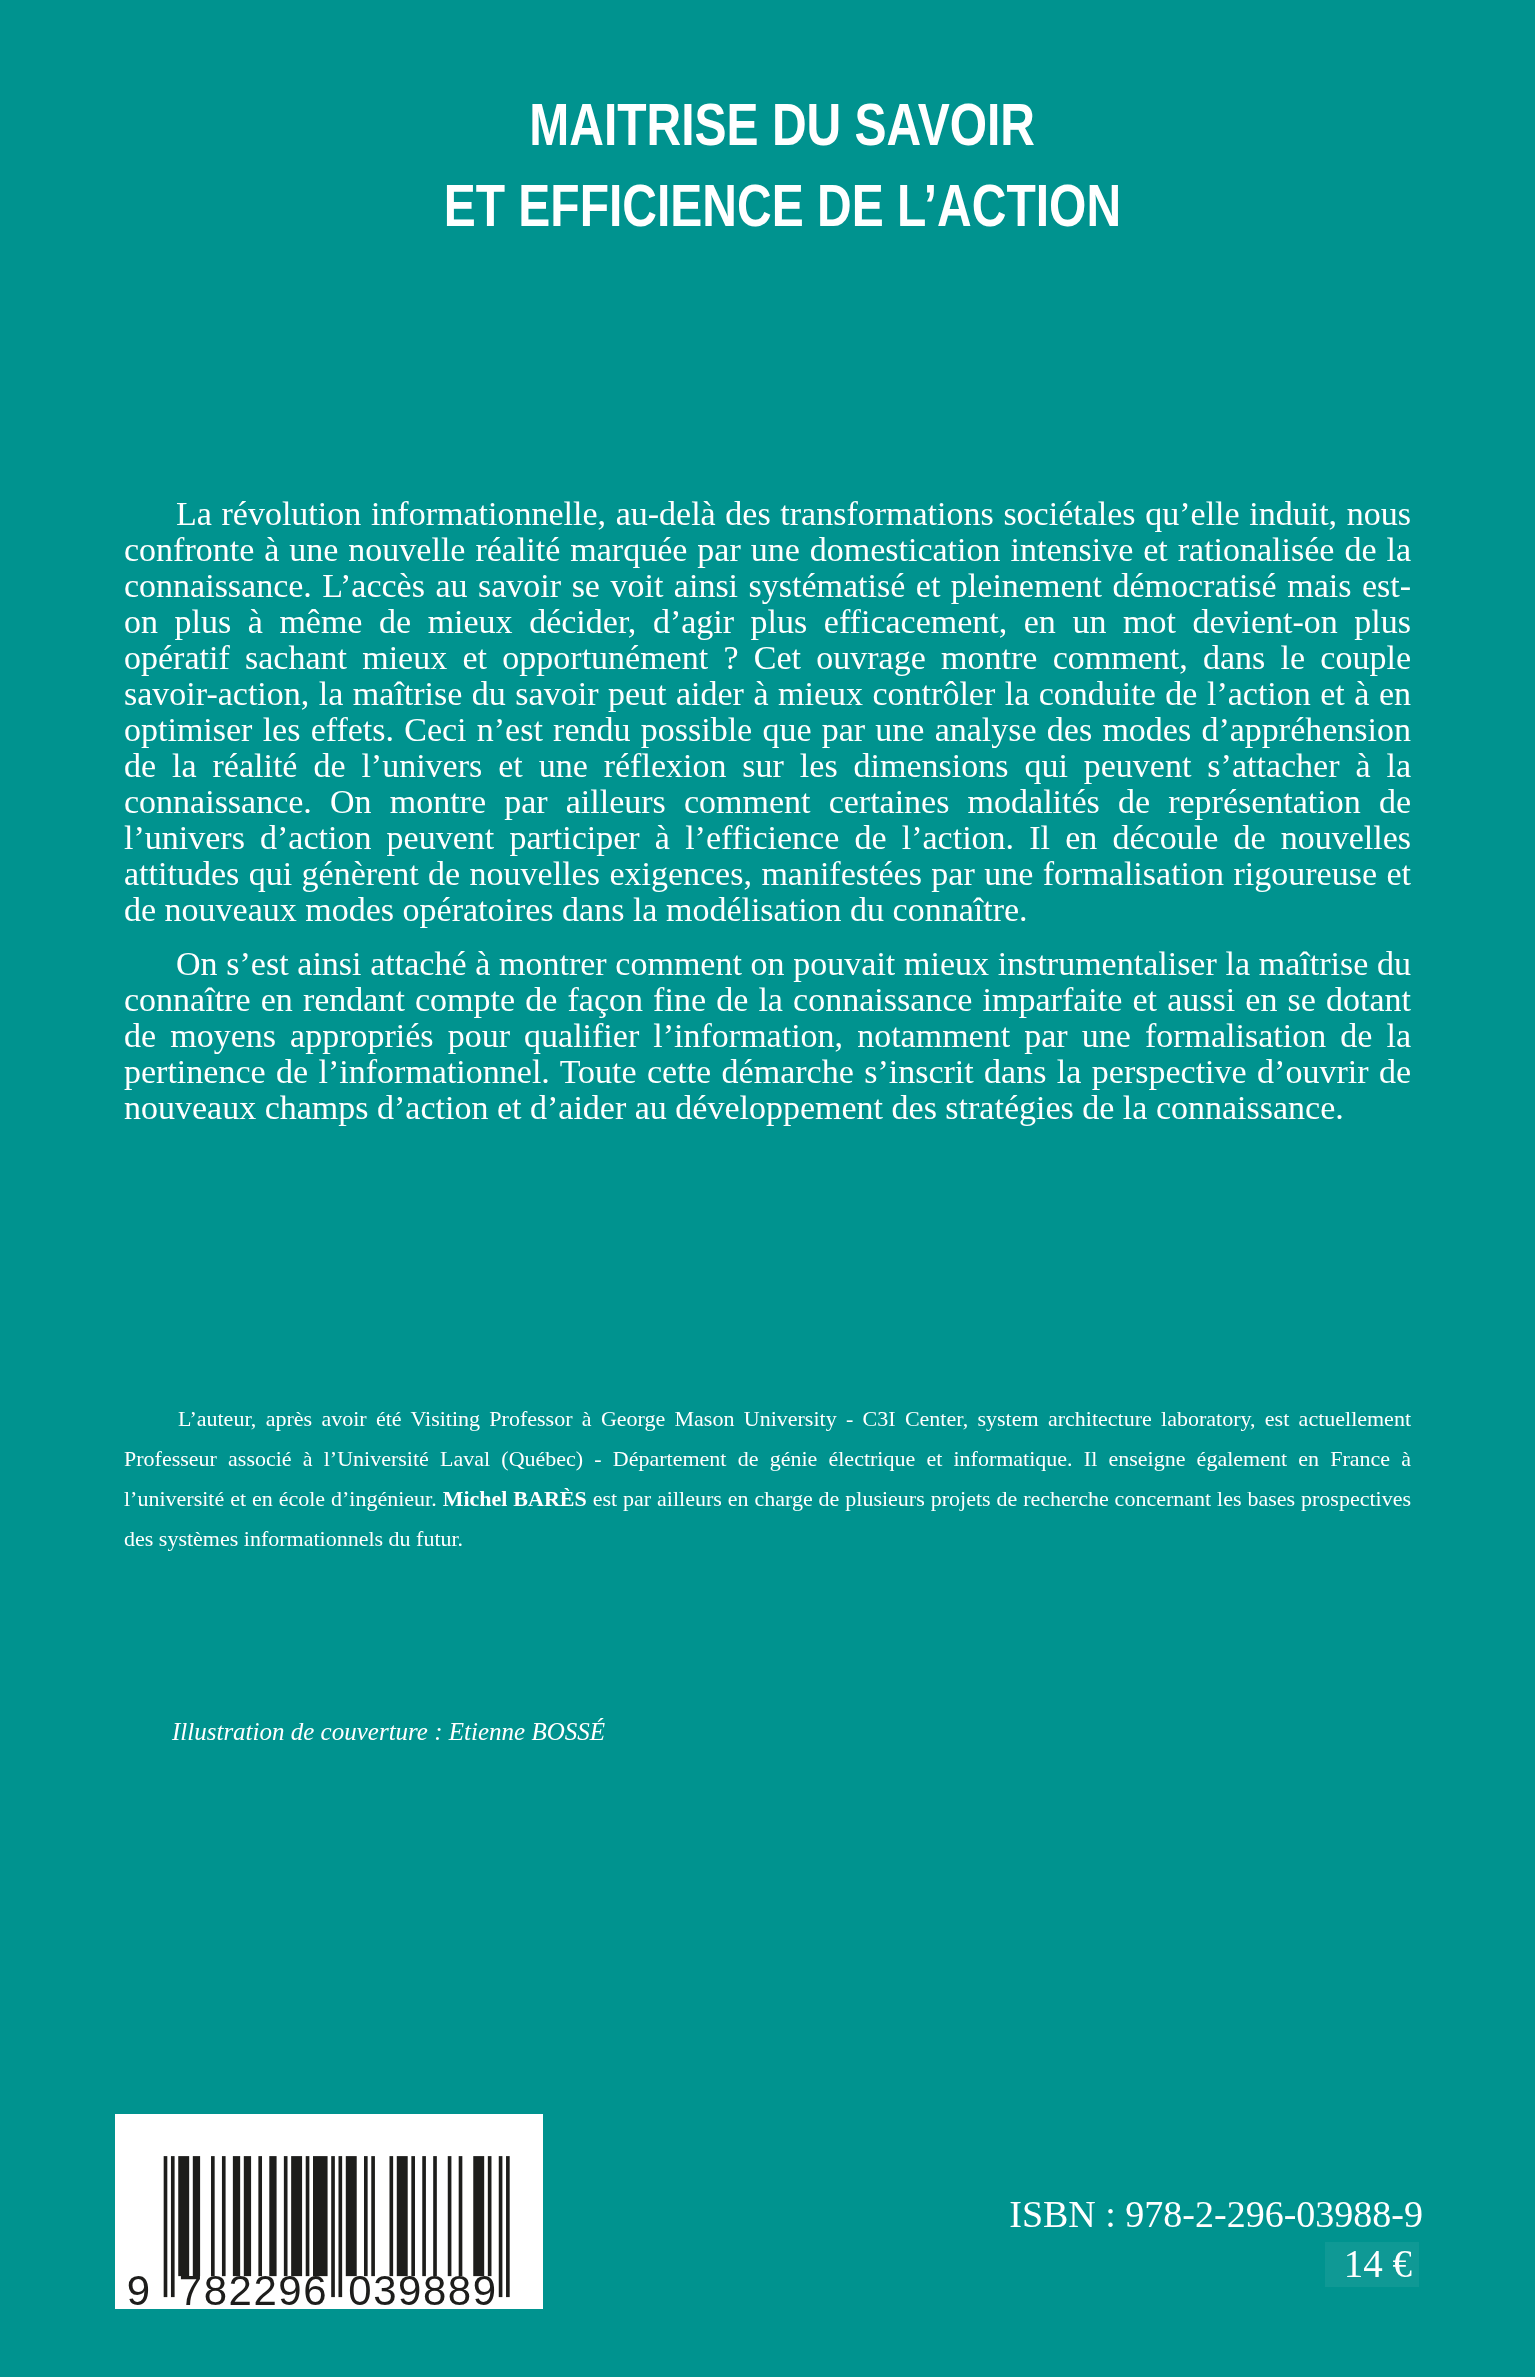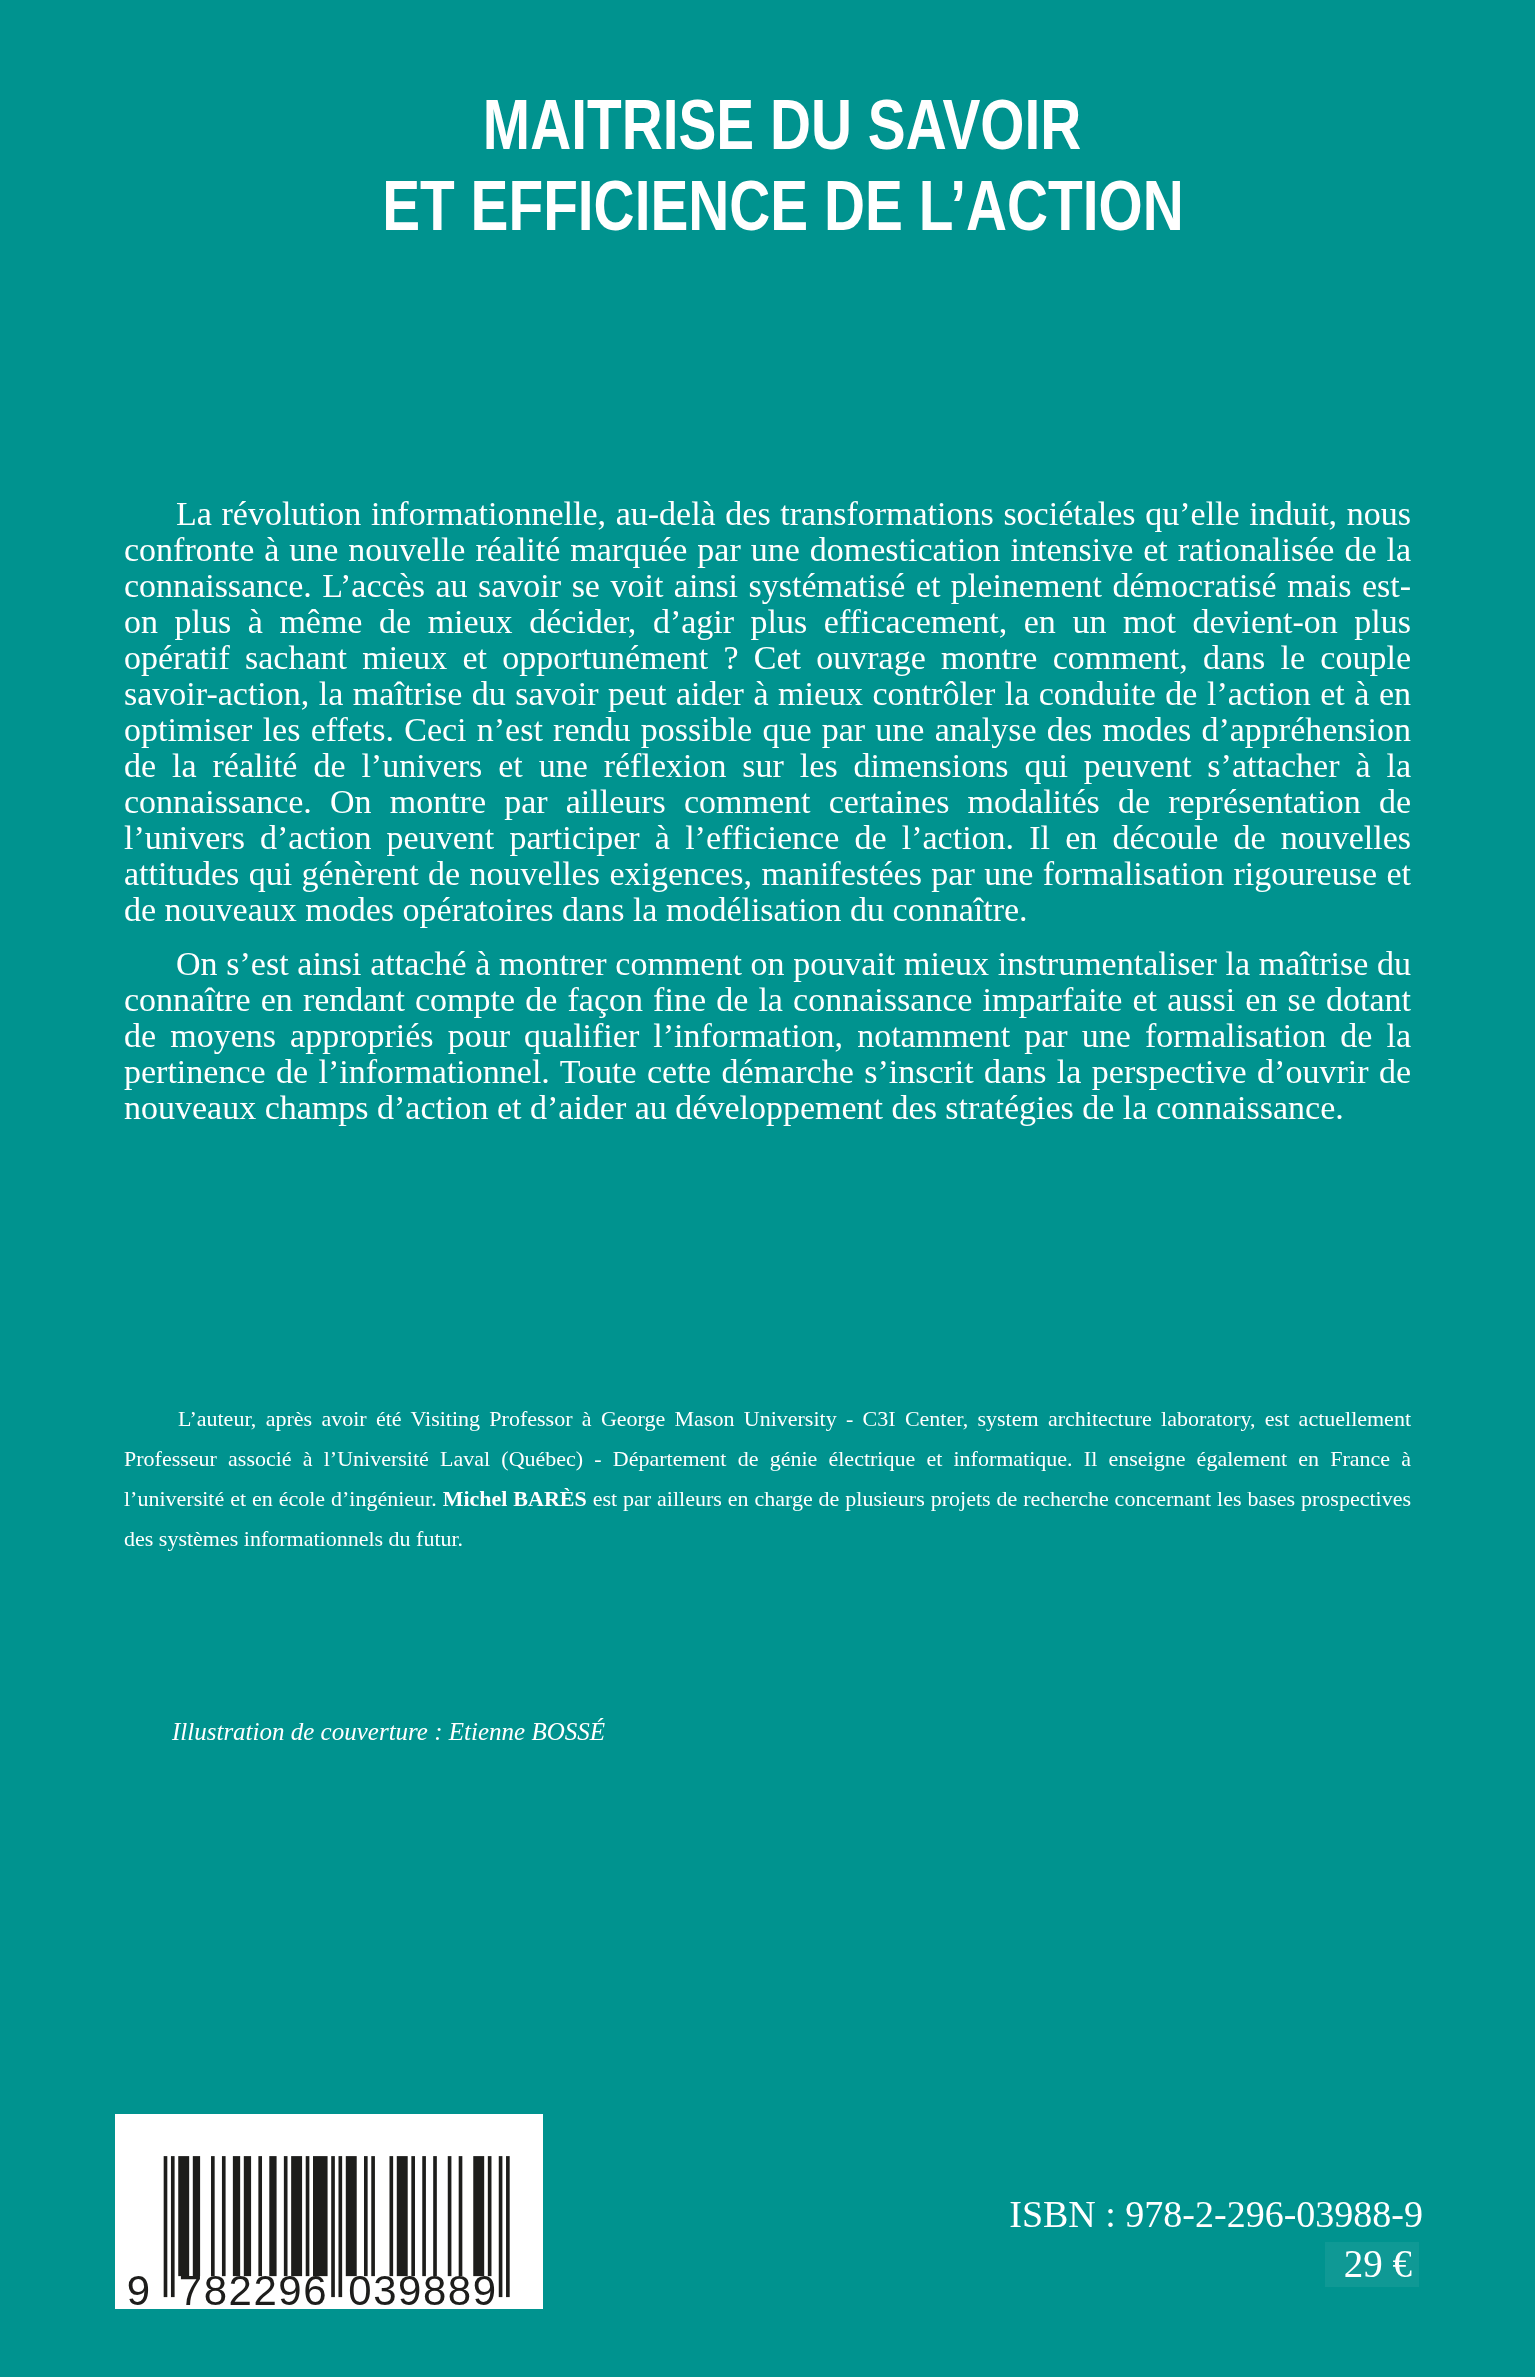--- a/index.html
+++ b/index.html
@@ -12,21 +12,21 @@
     color: #FFFFFF;
   }
 
   
   .title-block {
     position: absolute;
     top: 84px; left: 30px; right: 0;
     text-align: center;
     font-family: "Liberation Sans", sans-serif;
     font-weight: bold;
-    font-size: 71px;
+    font-size: 60px;
     line-height: 81px;
     letter-spacing: 0px;
     white-space: nowrap;
   }
   .title-line { height: 81px; }
   .title-line > span {
     display: inline-block;
     transform: scaleX(0.80);
     transform-origin: 50% 50%;
   }
@@ -149,14 +149,14 @@
       <rect x="457.28" y="50" width="4.34" height="168" fill="#1D1D1B"></rect>
       <rect x="465.96" y="50" width="4.34" height="168" fill="#1D1D1B"></rect>
       <text x="28" y="227" text-anchor="middle" font-family="Liberation Sans, sans-serif" font-size="50" fill="#1D1D1B">9</text>
       <text x="76" y="227" textLength="176" lengthAdjust="spacing" font-family="Liberation Sans, sans-serif" font-size="50" fill="#1D1D1B">782296</text>
       <text x="278" y="227" textLength="176" lengthAdjust="spacing" font-family="Liberation Sans, sans-serif" font-size="50" fill="#1D1D1B">039889</text>
     </svg>
   </div>
 
 <div class="isbn-line">ISBN : 978-2-296-03988-9</div>
 <div class="price-patch" style="background: rgba(255, 255, 255, 0.06);"></div>
-<div class="price-line">29 €</div>
+<div class="price-line">14 €</div>
 
 
 </body></html>

